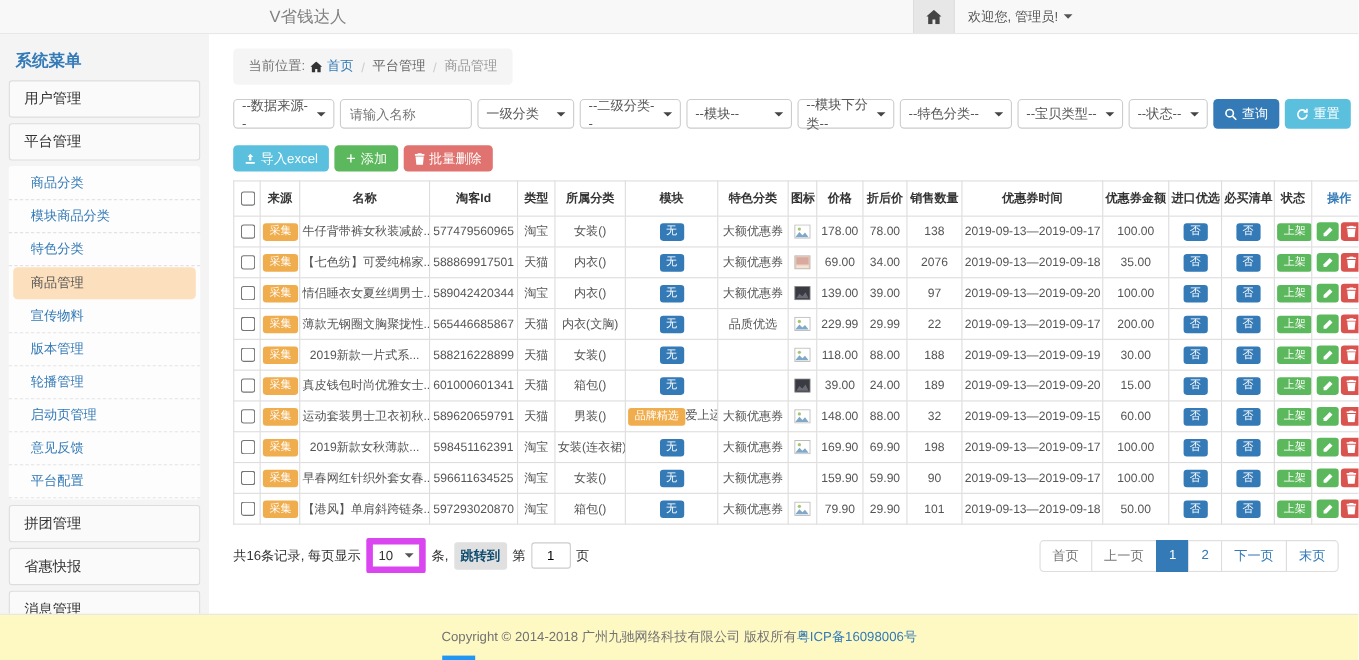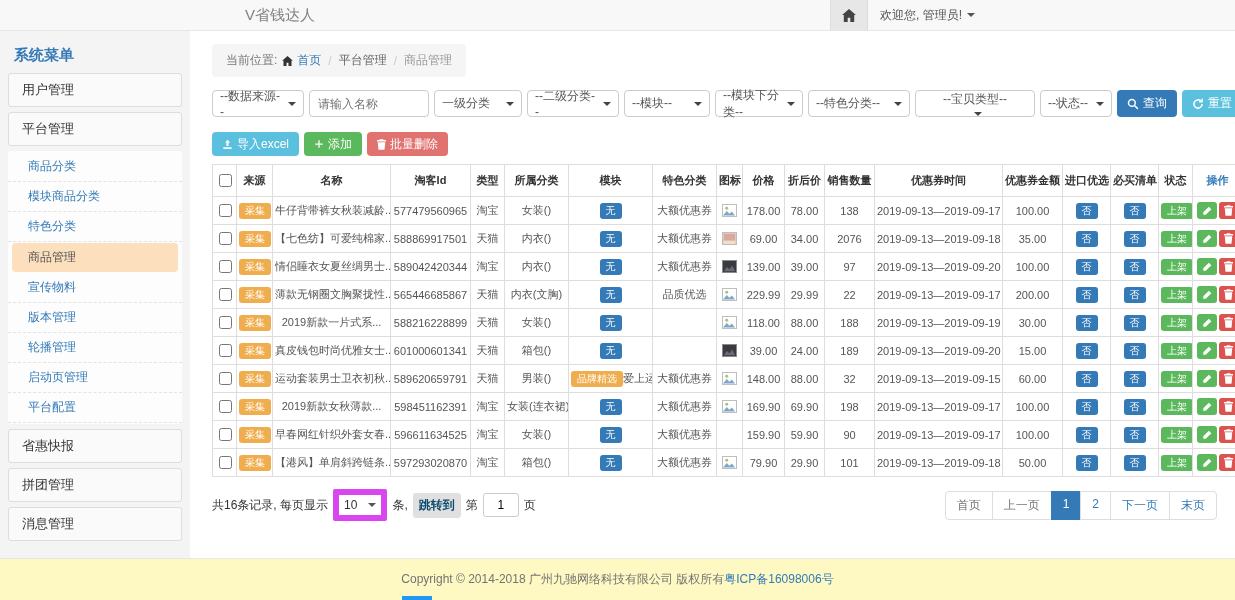--- a/index.html
+++ b/index.html
@@ -98,24 +98,25 @@
         <div class="side-header">平台管理</div>
         <div class="side-sub">
           <a class="side-link">商品分类</a>
           <a class="side-link">模块商品分类</a>
           <a class="side-link">特色分类</a>
           <a class="side-link active">商品管理</a>
           <a class="side-link">宣传物料</a>
           <a class="side-link">版本管理</a>
           <a class="side-link">轮播管理</a>
           <a class="side-link">启动页管理</a>
+          <a class="side-link">意见反馈</a>
           <a class="side-link">平台配置</a>
         </div>
+        <div class="side-header">拼团管理</div>
         <div class="side-header">省惠快报</div>
-        <div class="side-header">拼团管理</div>
         <div class="side-header">消息管理</div>
       </div>
   </aside>
 
   <main class="main">
     <div class="breadcrumb">
       <span>当前位置:</span>
       <span class="ic" style="margin-left:5px;">
         <svg width="11" height="10" viewBox="0 0 16 15" fill="#333">
             <path d="M8 0l8 7h-2v8h-4.5V10h-3v5H2V7H0z"></path>
@@ -135,33 +136,33 @@
         </span>
         <input class="text" placeholder="请输入名称" style="width: 120px;">
         <span class="selbox" style="width: 88px;">
           <span>一级分类</span>
           <span class="caret"></span>
         </span>
         <span class="selbox" style="width: 92px;">
           <span>--二级分类--</span>
           <span class="caret"></span>
         </span>
-        <span class="selbox" style="width: 86px;">
+        <span class="selbox" style="width: 96px;">
           <span>--模块--</span>
           <span class="caret"></span>
         </span>
         <span class="selbox" style="width: 88px;">
           <span>--模块下分类--</span>
           <span class="caret"></span>
         </span>
         <span class="selbox" style="width: 102px;">
           <span>--特色分类--</span>
           <span class="caret"></span>
         </span>
-        <span class="selbox" style="width: 120px; flex-direction: column;">
+        <span class="selbox" style="width: 96px;">
           <span>--宝贝类型--</span>
           <span class="caret"></span>
         </span>
         <span class="selbox" style="width: 72px;">
           <span>--状态--</span>
           <span class="caret"></span>
         </span>
         <button class="btn primary">
           <span class="ic">
             <svg width="12" height="12" viewBox="0 0 16 16" fill="none" stroke="#fff" stroke-width="2">

